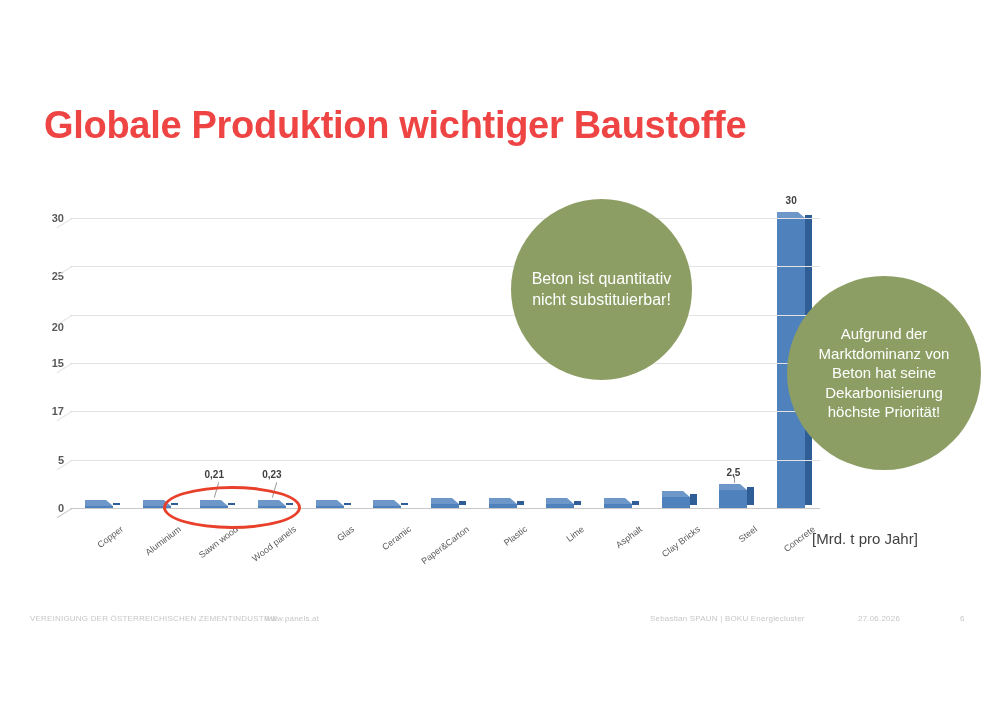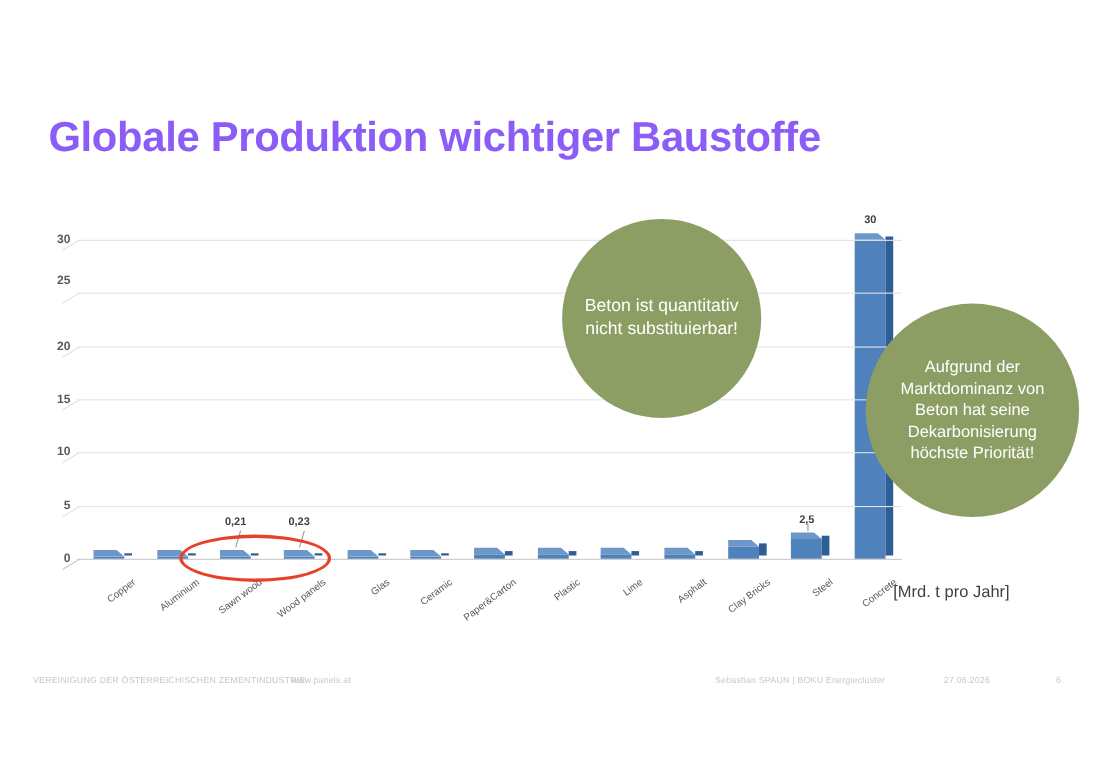--- a/index.html
+++ b/index.html
@@ -6,21 +6,21 @@
   body{
     width:1000px;height:707px;background:#ffffff;
     font-family:"Liberation Sans",sans-serif;
     overflow:hidden;position:relative;
   }
   .slide{position:absolute;inset:0;background:#fff;}
 
   
   #page-title{
     position:absolute;left:44px;top:104px;
-    font-size:38px;font-weight:bold;color:#8b5cf6;
+    font-size:38px;font-weight:bold;color:#ef4444;
     letter-spacing:-0.3px;white-space:nowrap;
     font-family:"Liberation Sans",sans-serif;
   }
 
   
   #logo{
     position:absolute;right:32px;top:98px;
     width:120px;height:46px;
   }
   #logo .logo-text{
@@ -148,24 +148,24 @@
 
 <div class="slide">
 
   <div id="page-title">Globale Produktion wichtiger Baustoffe</div>
 
 
   <div id="chart">
     <div class="y-axis-labels">
         <div class="y-tick" style="top: 290px;">0</div>
         <div class="y-tick" style="top: 241.667px;">5</div>
-        <div class="y-tick" style="top: 193.333px;">10</div>
+        <div class="y-tick" style="top: 193.333px;">17</div>
         <div class="y-tick" style="top: 145px;">15</div>
-        <div class="y-tick" style="top: 97px;">20</div>
-        <div class="y-tick" style="top: 37px;">25</div>
+        <div class="y-tick" style="top: 109px;">20</div>
+        <div class="y-tick" style="top: 58px;">25</div>
         <div class="y-tick" style="top: 0px;">30</div>
       </div>
     <div class="plot">
       <div class="bars" style="bottom: 0px; height: 305px;">
           <div class="bar-group" style="left: 14.8462px; width: 28px; height: 9px; bottom: 15px;">
             <div class="bar-front" style="height: 2px;"></div>
             <div class="bar-side" style="height: 2px; bottom: 3px;"></div>
             <div class="bar-top" style="bottom: 2px;"></div>
           </div>
           <div class="bar-group" style="left: 72.5385px; width: 28px; height: 9px; bottom: 15px;">

